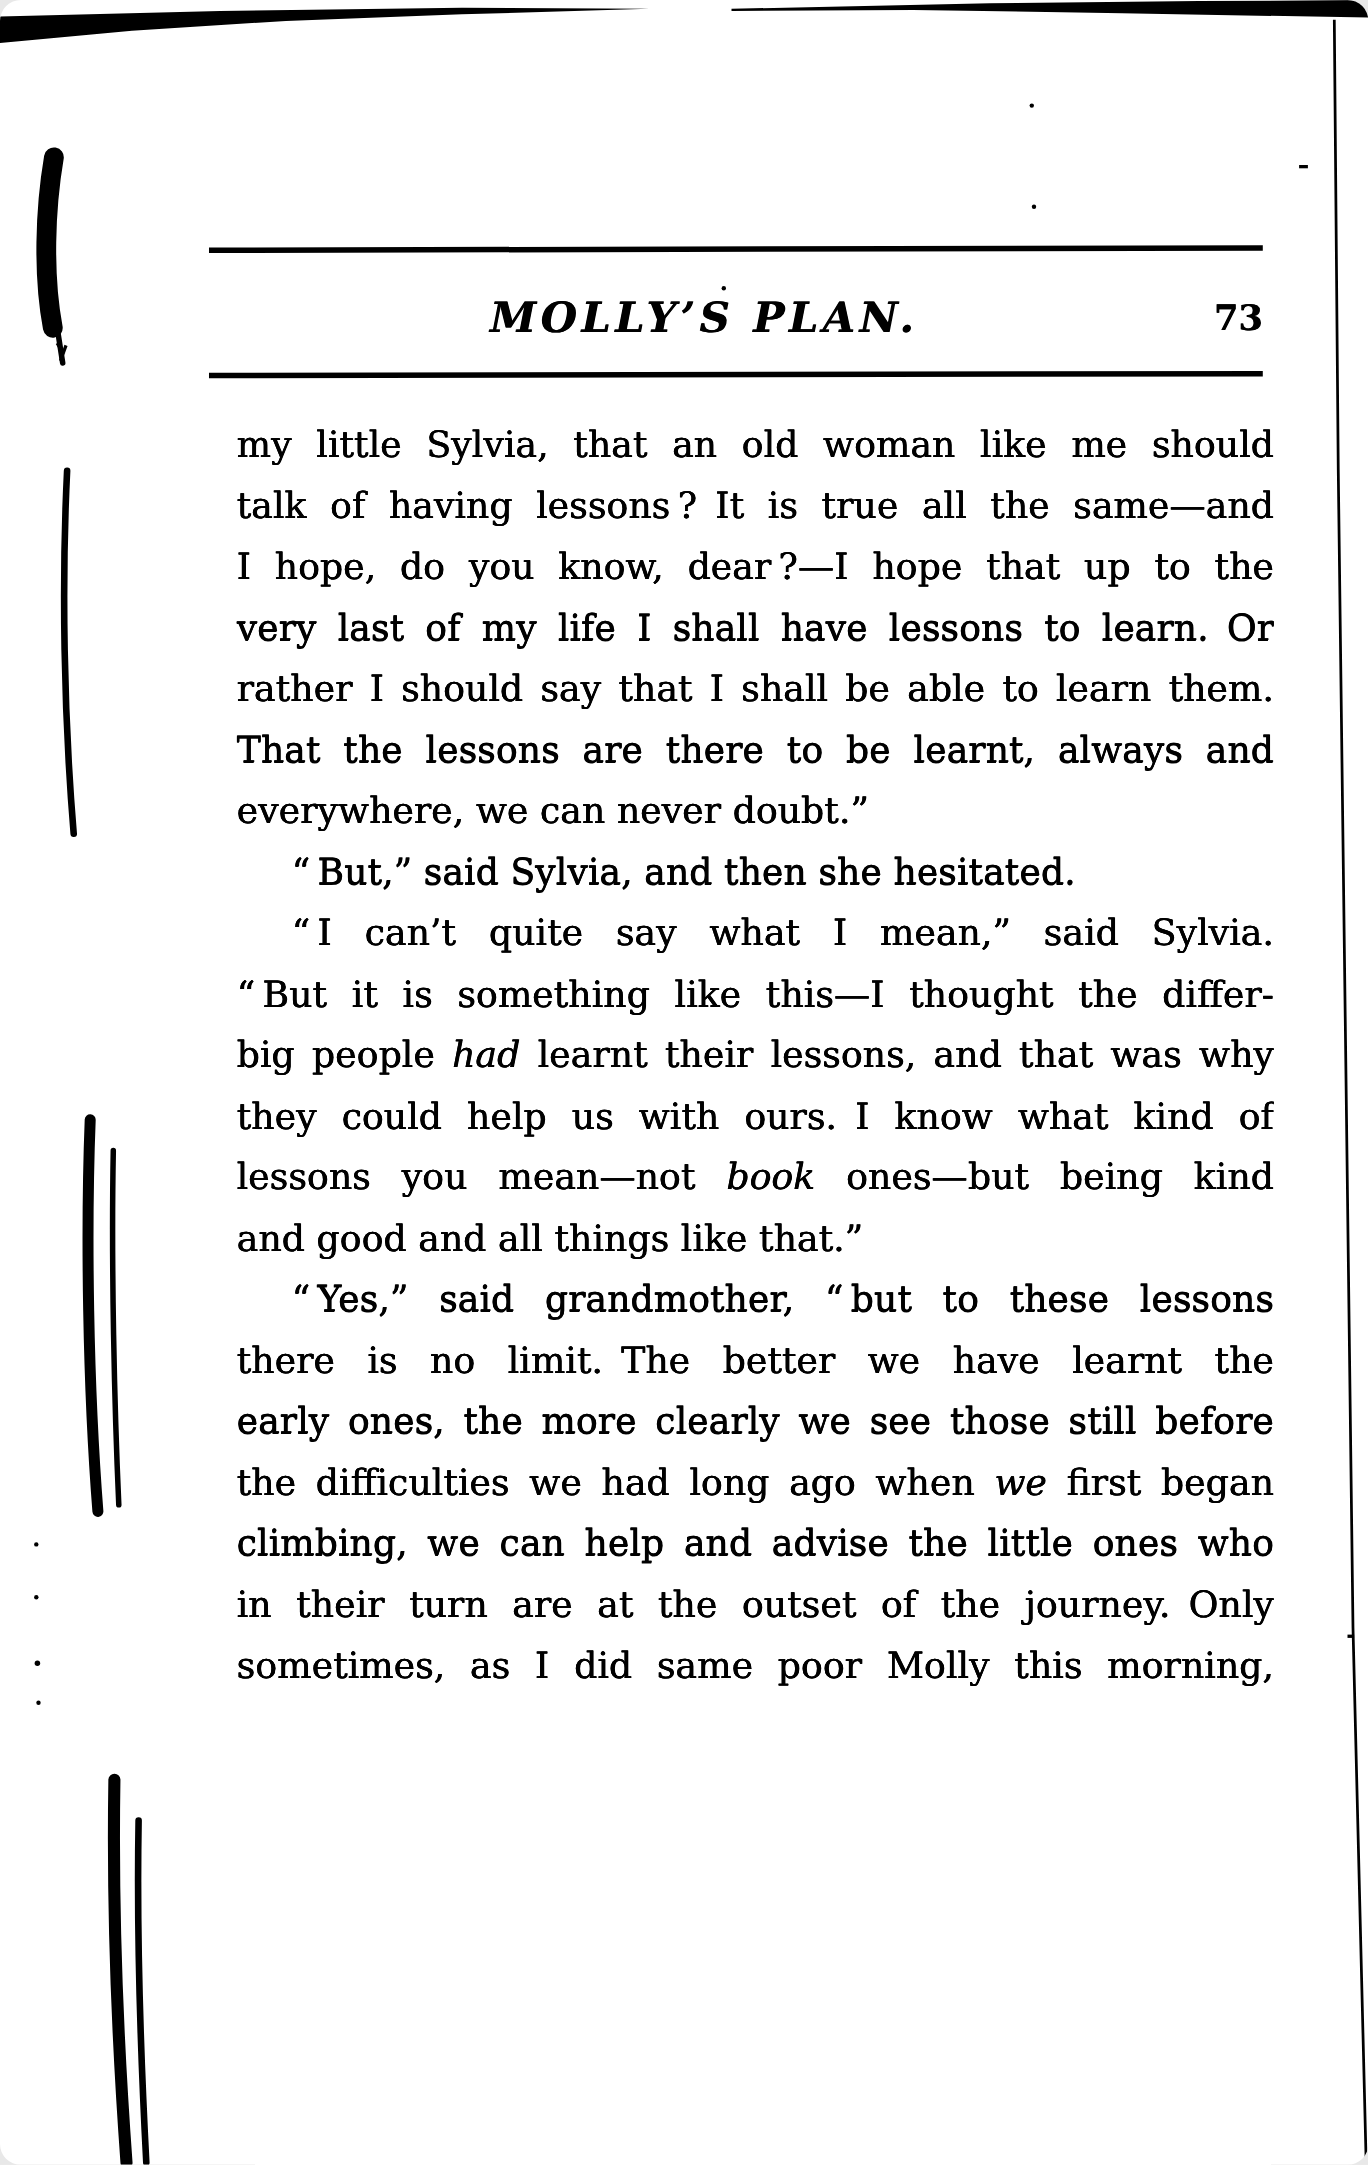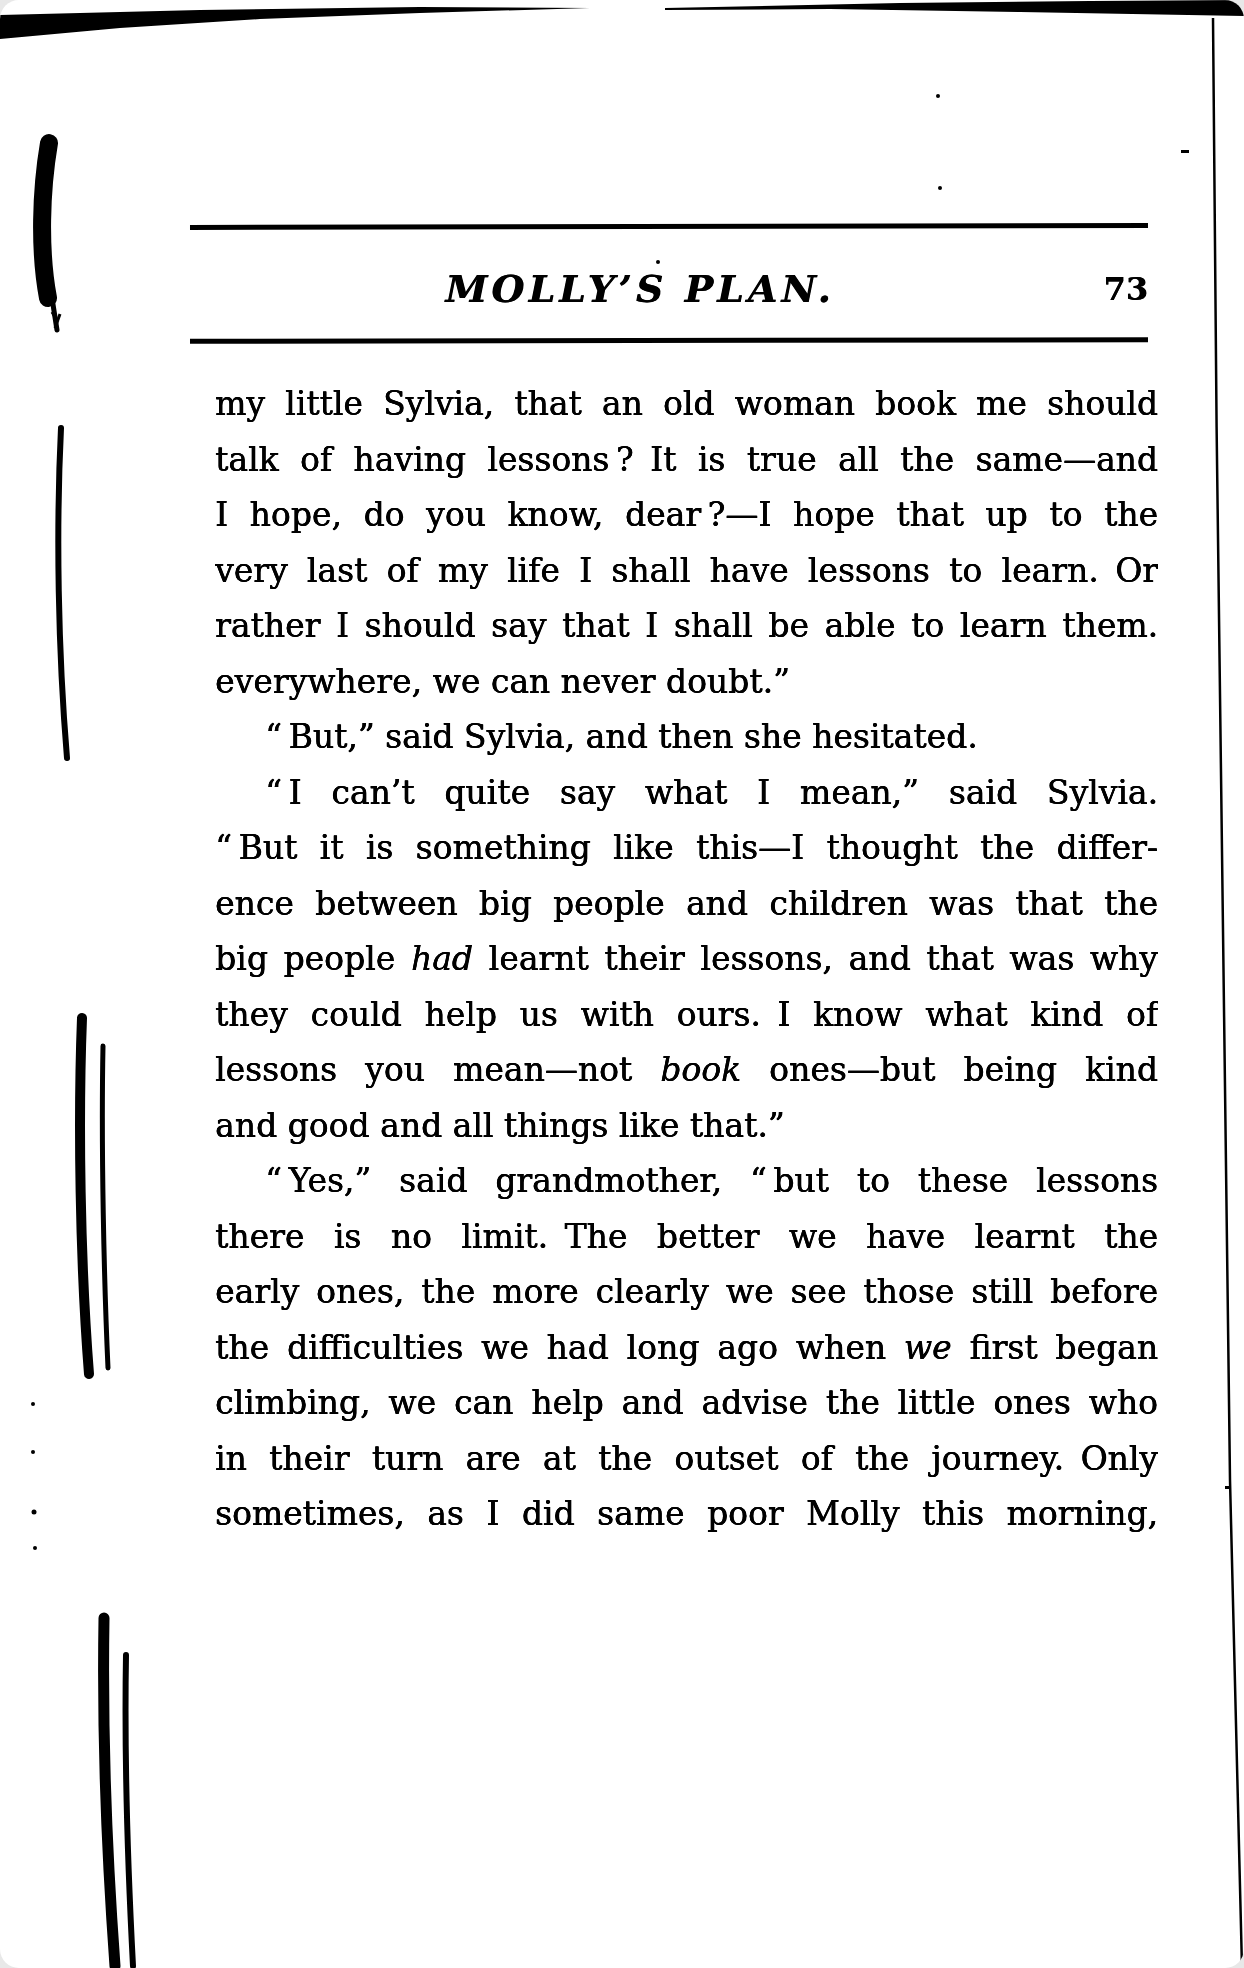--- a/index.html
+++ b/index.html
@@ -104,34 +104,34 @@
 
   <div class="rule rule-top"></div>
 
   <div class="head-title">MOLLY’S PLAN.</div>
   <div class="page-number">73</div>
 
   <div class="rule rule-bottom"></div>
 
   <div class="text-block">
       <div class="para">
-        <div class="line stretch"><span>my little Sylvia, that an old woman book me should</span></div>
+        <div class="line stretch"><span>my little Sylvia, that an old woman like me should</span></div>
         <div class="line stretch"><span>talk of having lessons ? It is true all the same—and</span></div>
         <div class="line stretch"><span>I hope, do you know, dear ?—I hope that up to the</span></div>
         <div class="line stretch"><span>very last of my life I shall have lessons to learn. Or</span></div>
         <div class="line stretch"><span>rather I should say that I shall be able to learn them.</span></div>
+        <div class="line stretch"><span>That the lessons are there to be learnt, always and</span></div>
         <div class="line"><span>everywhere, we can never doubt.”</span></div>
       </div>
       <div class="para">
         <div class="line first"><span>“ But,” said Sylvia, and then she hesitated.</span></div>
       </div>
       <div class="para">
         <div class="line stretch first"><span>“ I can’t quite say what I mean,” said Sylvia.</span></div>
         <div class="line stretch"><span>“ But it is something like this—I thought the differ-</span></div>
-        <div class="line stretch"><span>ence between big people and children was that the</span></div>
         <div class="line stretch"><span>big people </span><span class="it">had</span><span> learnt their lessons, and that was why</span></div>
         <div class="line stretch"><span>they could help us with ours. I know what kind of</span></div>
         <div class="line stretch"><span>lessons you mean—not </span><span class="it">book</span><span> ones—but being kind</span></div>
         <div class="line"><span>and good and all things like that.”</span></div>
       </div>
       <div class="para">
         <div class="line stretch first"><span>“ Yes,” said grandmother, “ but to these lessons</span></div>
         <div class="line stretch"><span>there is no limit. The better we have learnt the</span></div>
         <div class="line stretch"><span>early ones, the more clearly we see those still before</span></div>
         <div class="line stretch"><span>the difficulties we had long ago when </span><span class="it">we</span><span> first began</span></div>

